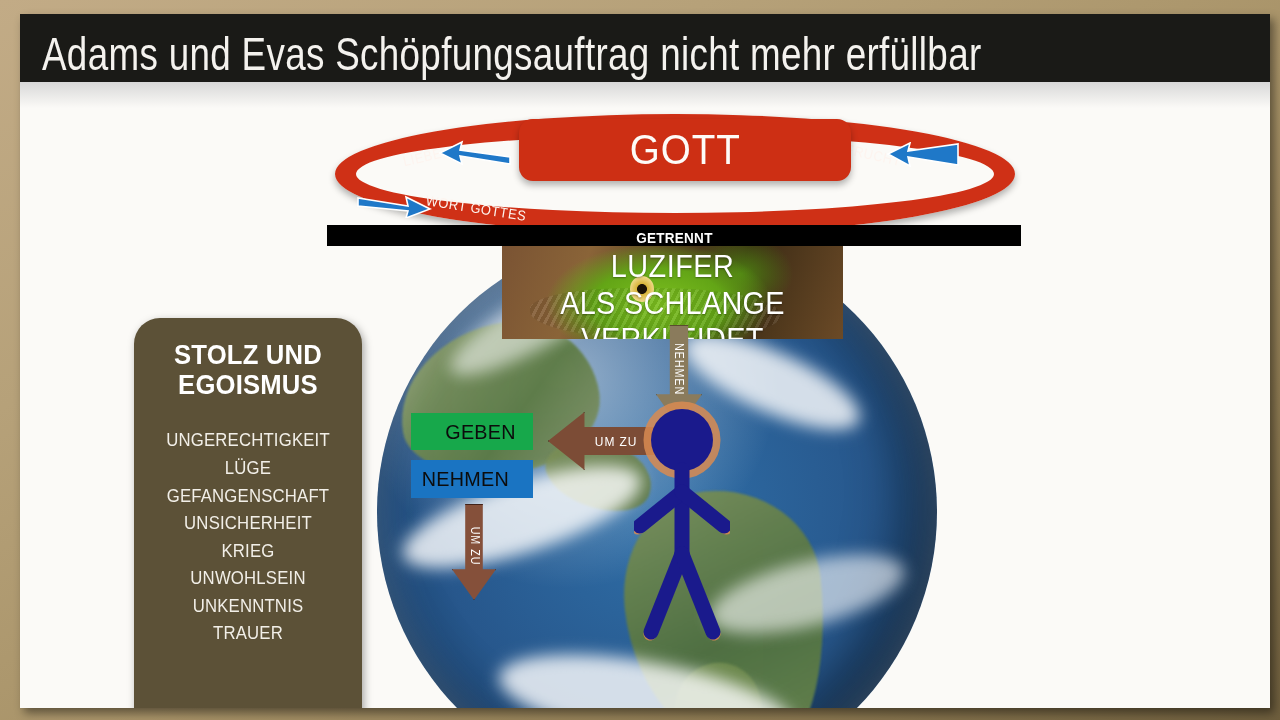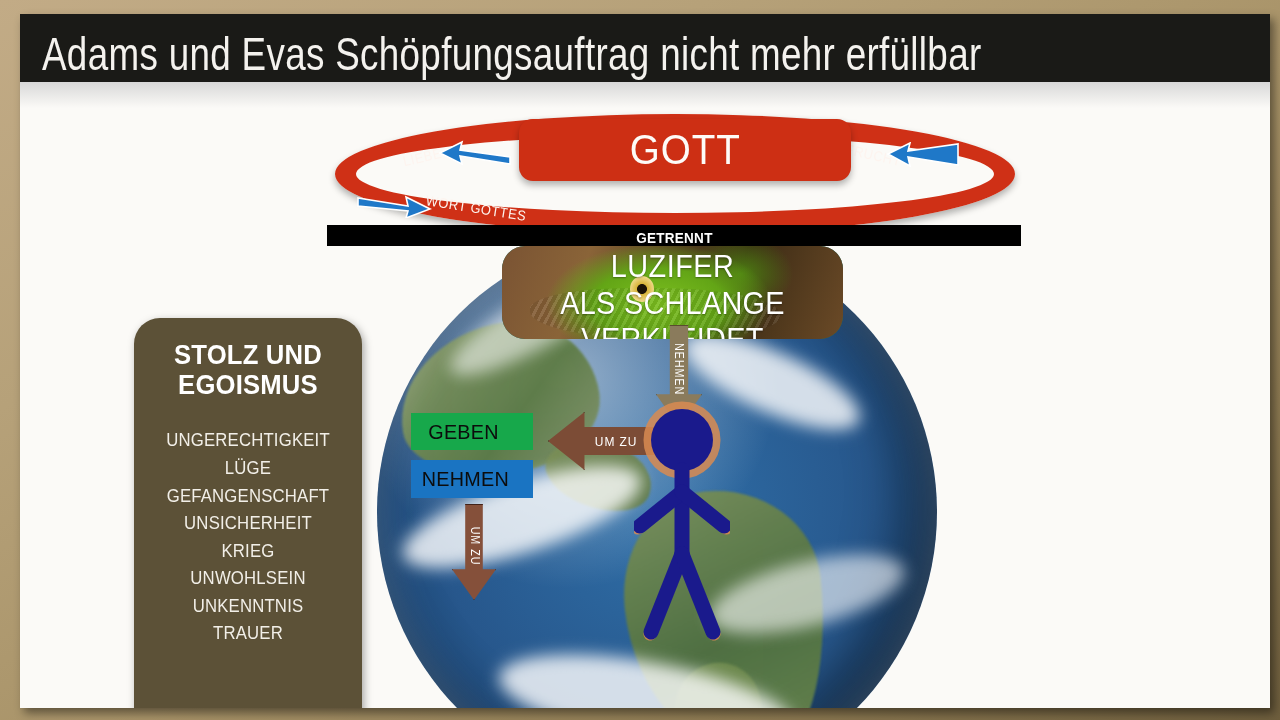--- a/index.html
+++ b/index.html
@@ -184,21 +184,20 @@
     letter-spacing: .3px; transform: scaleX(.90);
   }
 
   
   #snake-box {
     position: absolute;
     left: 482px; top: 164px;
     width: 341px; height: 93px;
     overflow: hidden;
     background: #0f766e;
-    border-radius: 23px;
   }
   #snake-bg {
     position: absolute; inset: 0;
     background:
       radial-gradient(ellipse 46% 90% at 46% 62%, #7dc020 0%, #63a516 42%, rgba(99,165,22,0) 72%),
       radial-gradient(ellipse 22% 60% at 70% 30%, #4d7f12 0%, rgba(77,127,18,0) 70%),
       linear-gradient(110deg, #7a5333 0%, #8a6438 24%, #54401f 48%, #3a2a14 66%, #6b4a27 100%);
     filter: blur(.4px);
   }
   #snake-eye {
@@ -270,21 +269,21 @@
     position: relative; margin-left: 22px;
     color: #fff; font-size: 13px; letter-spacing: 1px;
     transform: scaleX(.92);
   }
 
   
   #geben-box {
     position: absolute;
     left: 391px; top: 331px; width: 122px; height: 37px;
     background: #17a84b;
-    display: flex; align-items: center; padding-left: 15px;
+    display: flex; align-items: center; padding-left: 32px;
   }
   #nehmen-box {
     position: absolute;
     left: 391px; top: 378px; width: 122px; height: 38px;
     background: #1a74c2;
     display: flex; align-items: center; padding-left: 8px;
   }
   .gn-label {
     color: #0c0c0c; font-size: 21px; letter-spacing: .3px; transform: scaleX(.94);
   }

